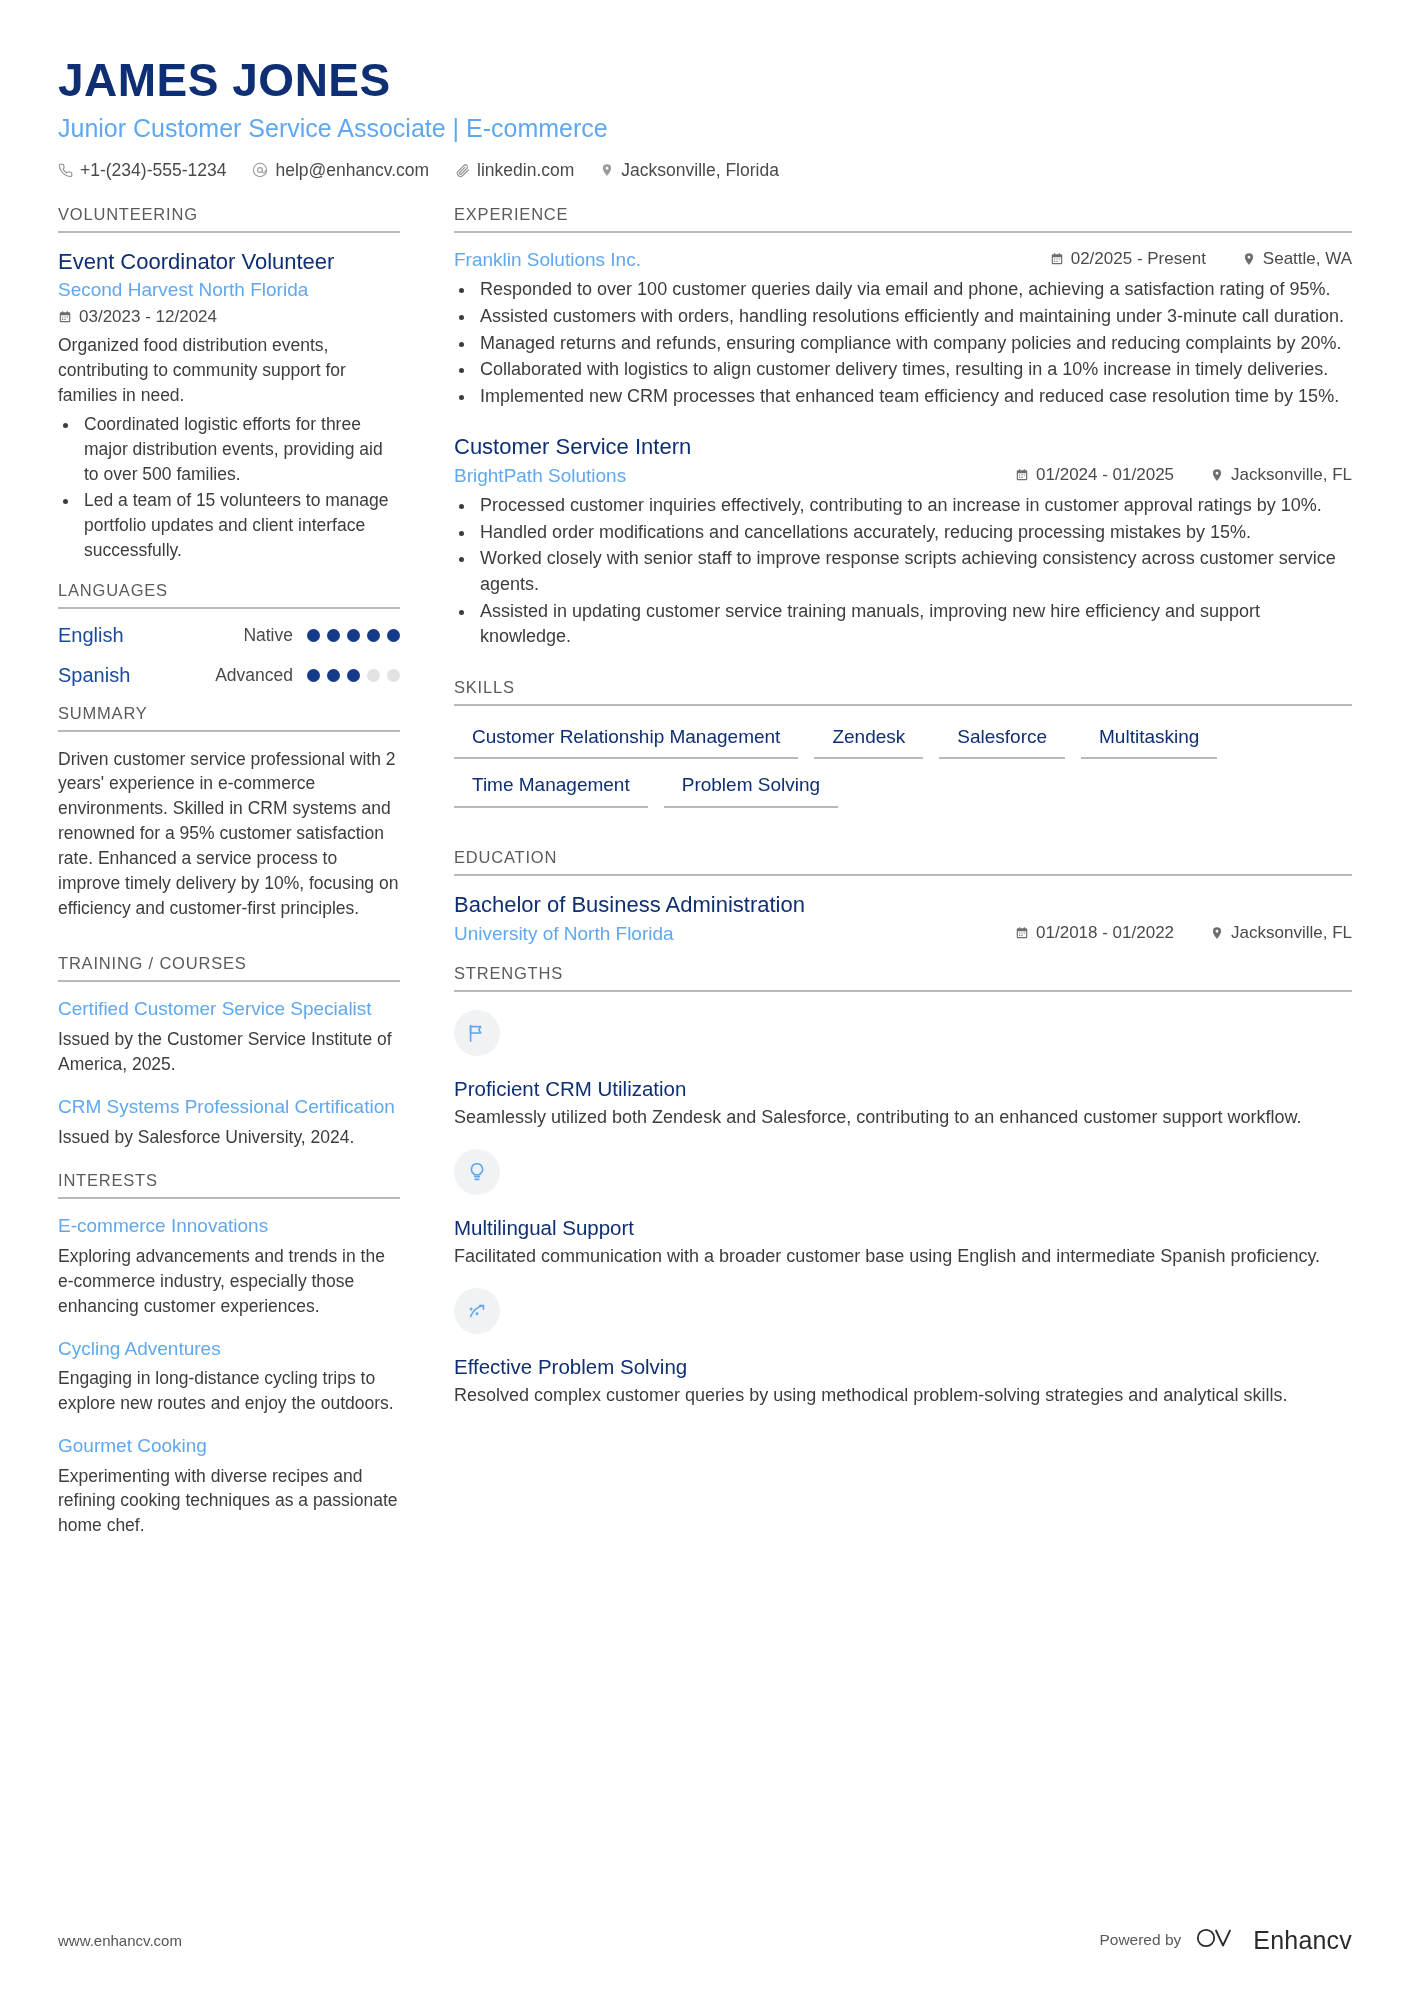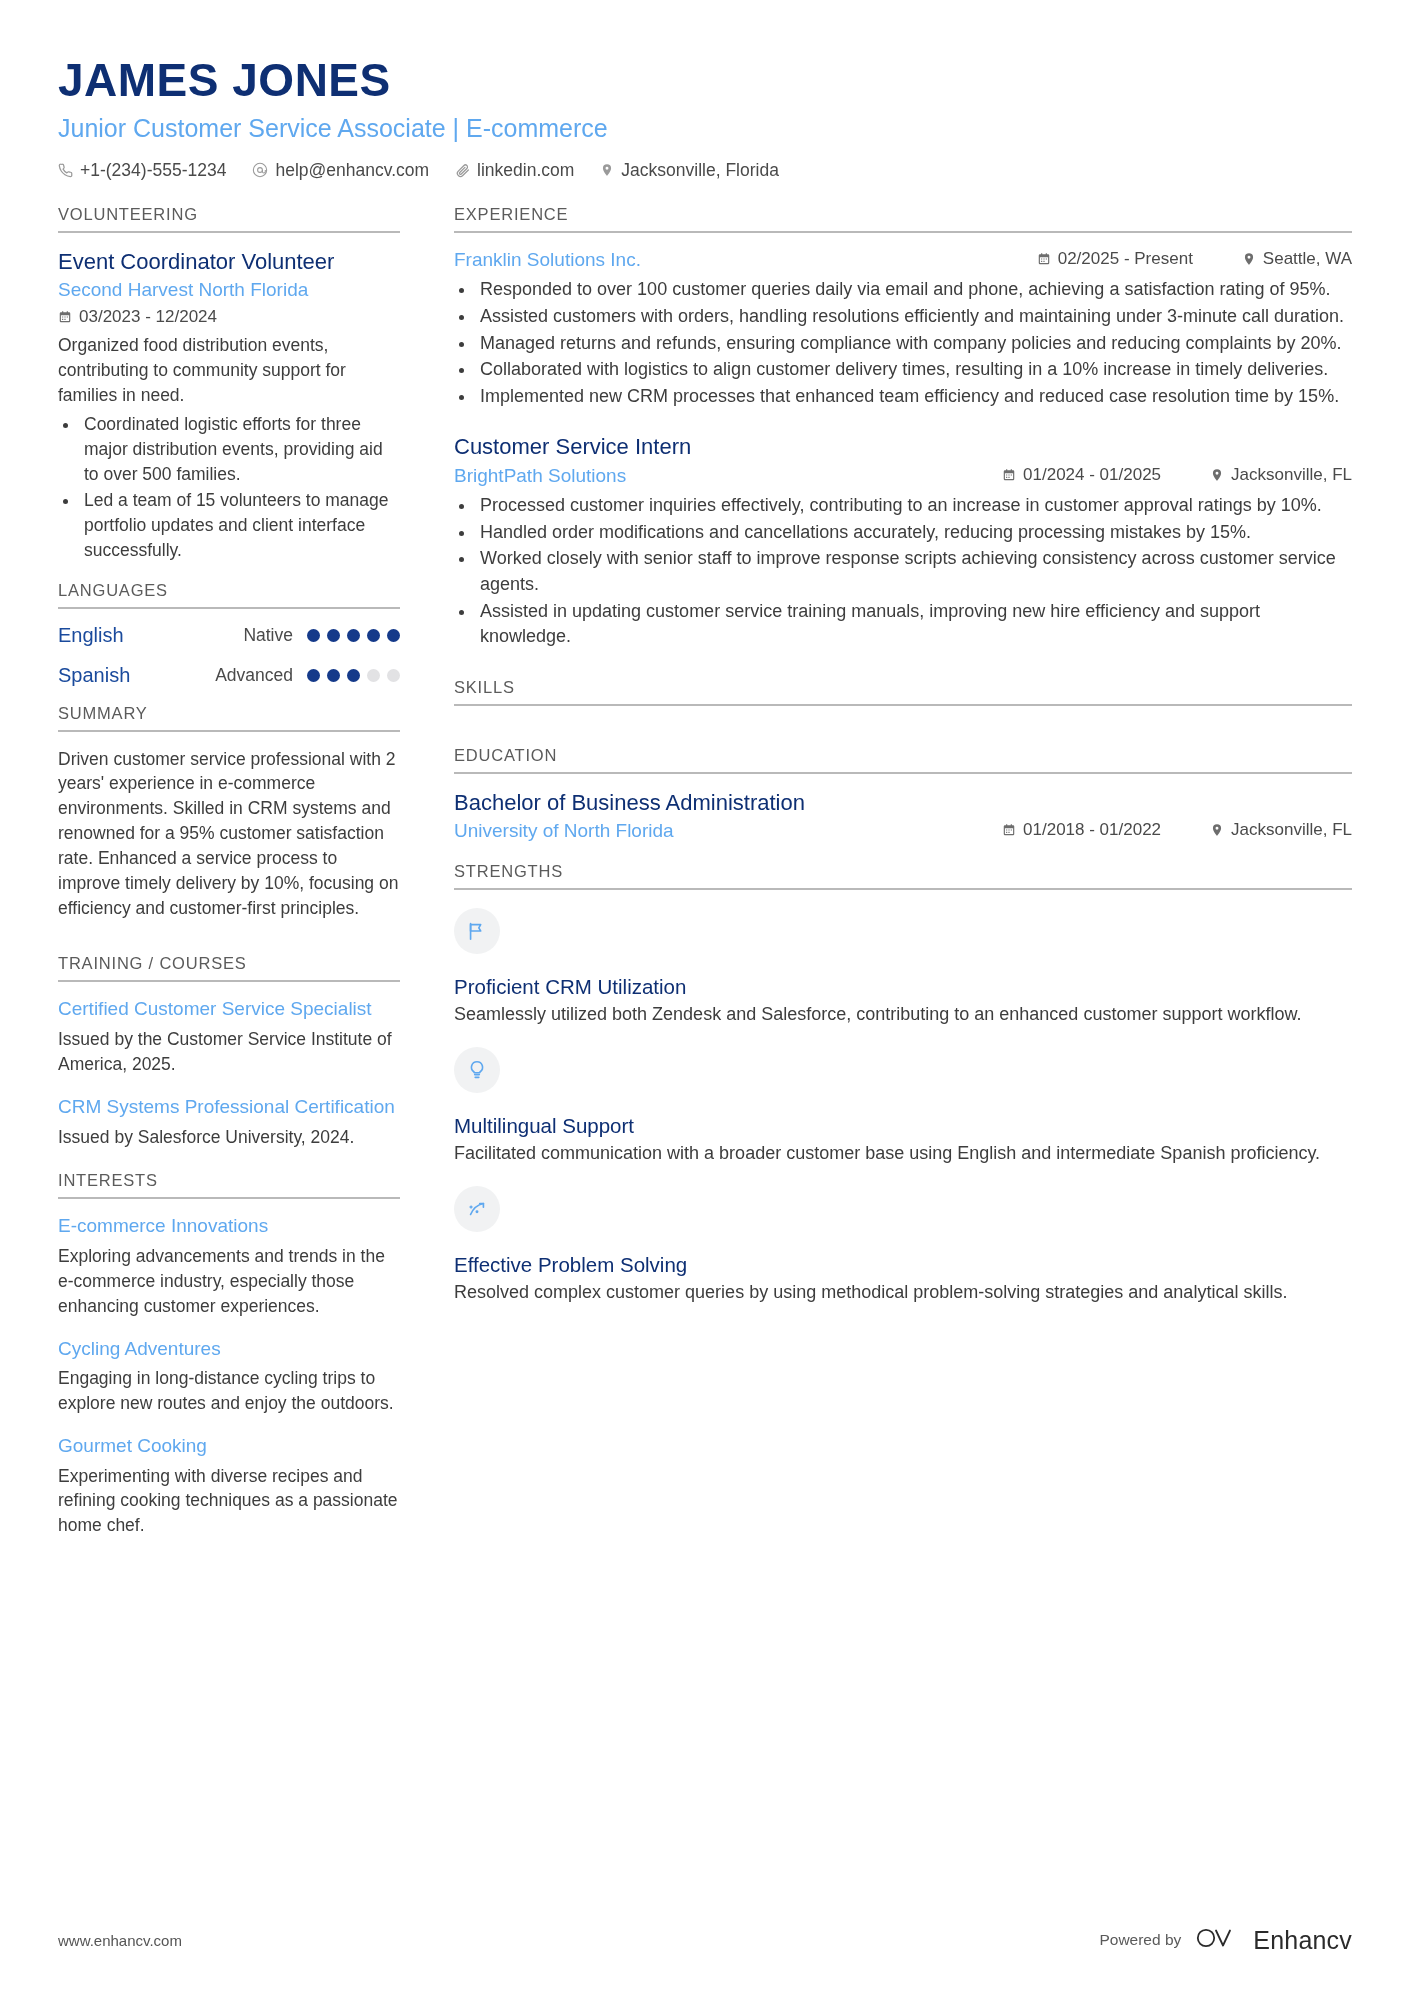--- a/index.html
+++ b/index.html
@@ -85,21 +85,21 @@
   }
   .meta-row {
     display: flex;
     align-items: baseline;
     justify-content: space-between;
     gap: 10px;
   }
   .meta-right {
     display: flex;
     align-items: center;
-    gap: 49px;
+    gap: 36px;
     font-size: 17px;
     color: #4a4a4a;
     white-space: nowrap;
   }
   .meta-item { display: inline-flex; align-items: center; gap: 7px; }
   .meta-item .gi { color: #6d6d6d; display: inline-flex; align-items: center; }
 
   .dateline {
     font-size: 17px;
     color: #4a4a4a;
@@ -429,20 +429,28 @@
             <li>Handled order modifications and cancellations accurately, reducing processing mistakes by 15%.</li>
             <li>Worked closely with senior staff to improve response scripts achieving consistency across customer service agents.</li>
             <li>Assisted in updating customer service training manuals, improving new hire efficiency and support knowledge.</li>
           </ul>
         </div>
       </div>
 
       <div class="sec" style="margin-top:28px;">
         <div class="sec-title">SKILLS</div>
         <div class="sec-rule"></div>
+        <div class="skills-wrap">
+          <span class="skill-tag">Customer Relationship Management</span>
+          <span class="skill-tag">Zendesk</span>
+          <span class="skill-tag">Salesforce</span>
+          <span class="skill-tag">Multitasking</span>
+          <span class="skill-tag">Time Management</span>
+          <span class="skill-tag">Problem Solving</span>
+        </div>
       </div>
 
       <div class="sec" style="margin-top:40px;">
         <div class="sec-title">EDUCATION</div>
         <div class="sec-rule"></div>
 
         <div class="entry" style="margin-bottom:6px;">
           <div class="entry-title">Bachelor of Business Administration</div>
           <div class="meta-row">
             <span class="entry-org">University of North Florida</span>

